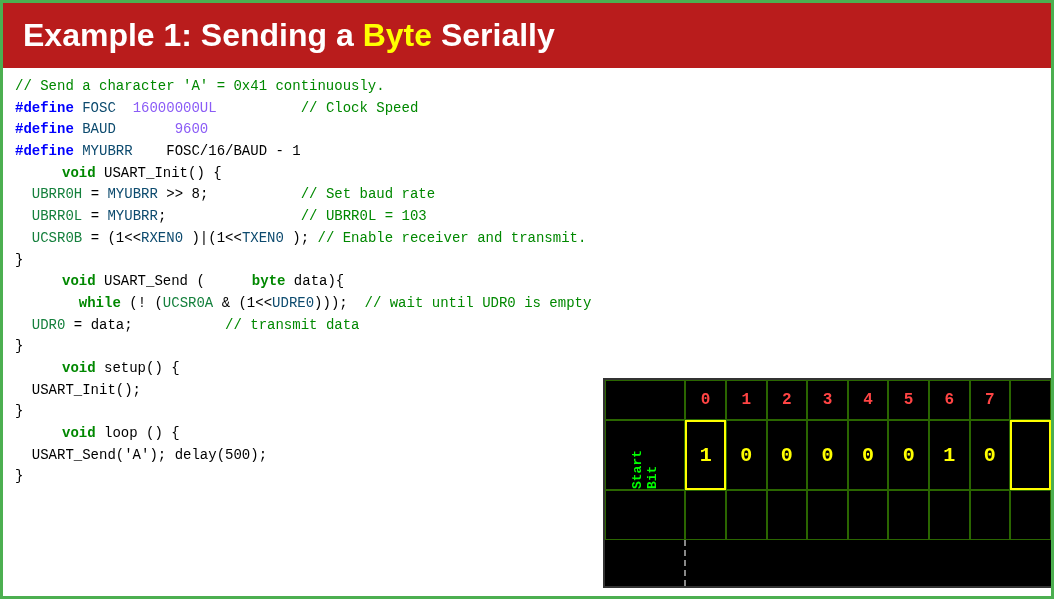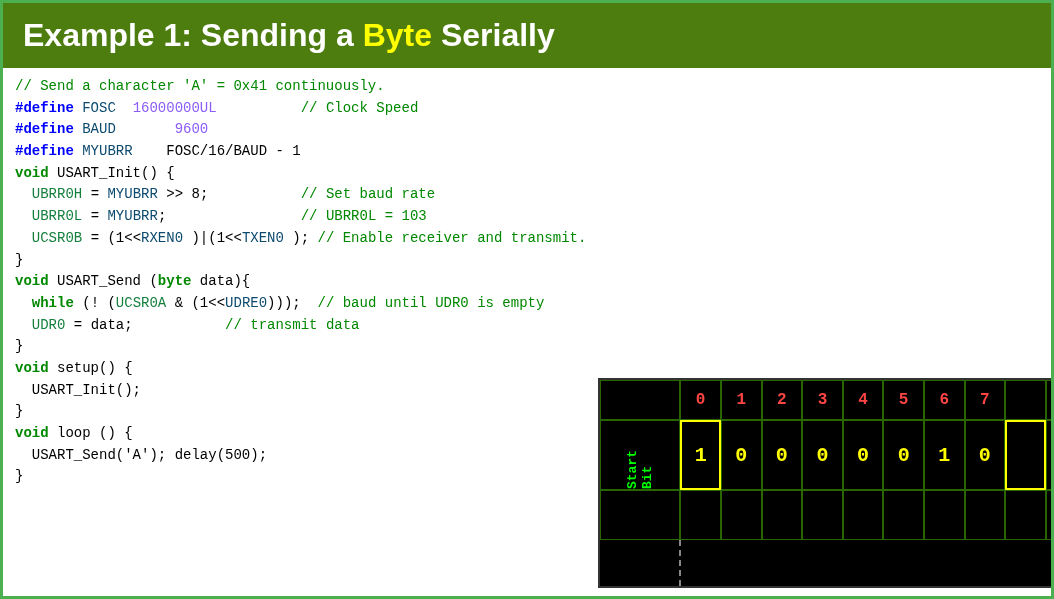--- a/index.html
+++ b/index.html
@@ -13,21 +13,21 @@
 
     .slide-container {
       width: 1054px;
       height: 599px;
       border: 3px solid #4CAF50;
       display: flex;
       flex-direction: column;
     }
 
     .slide-header {
-      background: #4d7c0f;
+      background: #b91c1c;
       padding: 14px 20px;
       display: flex;
       align-items: flex-start;
     }
 
     .slide-title {
       font-size: 32px;
       font-weight: bold;
       font-family: Arial, sans-serif;
       color: #fff;
@@ -79,21 +79,21 @@
     .dashed-line {
       position: absolute;
       top: 0;
       bottom: 0;
       width: 2px;
       border-left: 2px dashed #888;
       left: 79px;
     }
 
     
-    .kw { color: #008800; font-weight: bold; }
+    .kw { color: #008800; font-weight: bold; margin-left: 47px; }
     .reg { color: #15803d; }
     .cmt { color: #008800; }
     .def { color: #0000FF; font-weight: bold; }
     .defname { color: #0c4a6e; }
     .defval { color: #8b5cf6; }
   </style>
 </head>
 <body>
 
 <div class="slide-container">
@@ -111,21 +111,21 @@
       <span class="code-line"><span class="cmt">// Send a character 'A' = 0x41 continuously.</span></span>
       <span class="code-line"><span class="def">#define</span> <span class="defname">FOSC</span>  <span class="defval">16000000UL</span>          <span class="cmt">// Clock Speed</span></span>
       <span class="code-line"><span class="def">#define</span> <span class="defname">BAUD</span>       <span class="defval">9600</span></span>
       <span class="code-line"><span class="def">#define</span> <span class="defname">MYUBRR</span>    <span>FOSC/16/BAUD - 1</span></span>
       <span class="code-line"><span class="kw">void</span> USART_Init() {</span>
       <span class="code-line">  <span class="reg">UBRR0H</span> = <span class="defname">MYUBRR</span> &gt;&gt; 8;           <span class="cmt">// Set baud rate</span></span>
       <span class="code-line">  <span class="reg">UBRR0L</span> = <span class="defname">MYUBRR</span>;                <span class="cmt">// UBRR0L = 103</span></span>
       <span class="code-line">  <span class="reg">UCSR0B</span> = (1&lt;&lt;<span class="defname">RXEN0</span> )|(1&lt;&lt;<span class="defname">TXEN0</span> ); <span class="cmt">// Enable receiver and transmit.</span></span>
       <span class="code-line">}</span>
       <span class="code-line"><span class="kw">void</span> USART_Send (<span class="kw">byte</span> data){</span>
-      <span class="code-line">  <span class="kw">while</span> (! (<span class="reg">UCSR0A</span> &amp; (1&lt;&lt;<span class="defname">UDRE0</span>)));  <span class="cmt">// baud until UDR0 is empty</span></span>
+      <span class="code-line">  <span class="kw">while</span> (! (<span class="reg">UCSR0A</span> &amp; (1&lt;&lt;<span class="defname">UDRE0</span>)));  <span class="cmt">// wait until UDR0 is empty</span></span>
       <span class="code-line">  <span class="reg">UDR0</span> = data;           <span class="cmt">// transmit data</span></span>
       <span class="code-line">}</span>
       <span class="code-line"><span class="kw">void</span> setup() {</span>
       <span class="code-line">  USART_Init();</span>
       <span class="code-line">}</span>
       <span class="code-line"><span class="kw">void</span> loop () {</span>
       <span class="code-line">  USART_Send('A'); delay(500);</span>
       <span class="code-line">}</span>
     </div>
 

